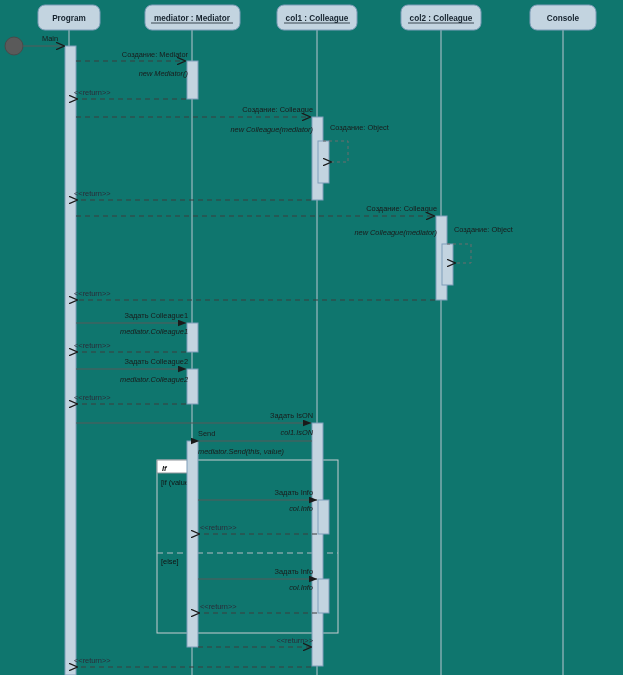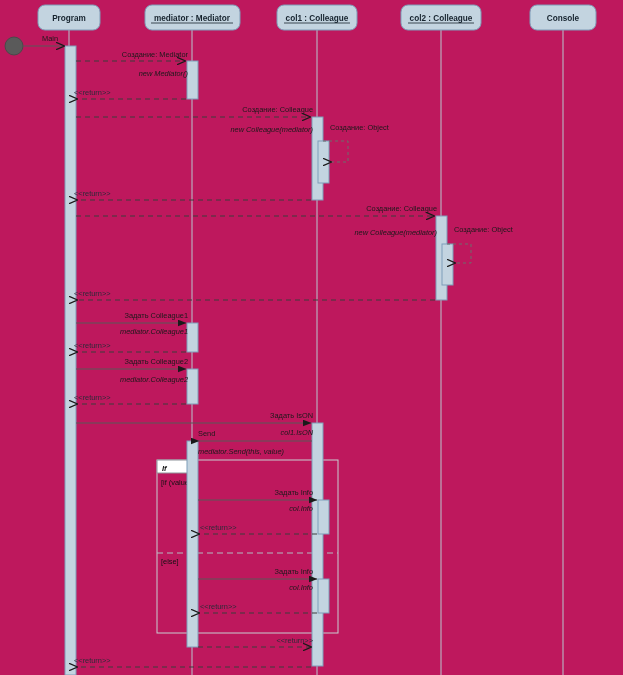--- a/index.html
+++ b/index.html
@@ -7,21 +7,21 @@
     padding: 0;
     background: #ffffff;
   }
   body {
     font-family: "Liberation Sans", "DejaVu Sans", sans-serif;
   }
   #diagram-root {
     position: relative;
     width: 623px;
     height: 675px;
-    background: #be185d;
+    background: #0f766e;
     overflow: hidden;
   }
   svg#seq-svg {
     position: absolute;
     left: 0;
     top: 0;
     width: 623px;
     height: 675px;
   }
   .lifeline-box {

